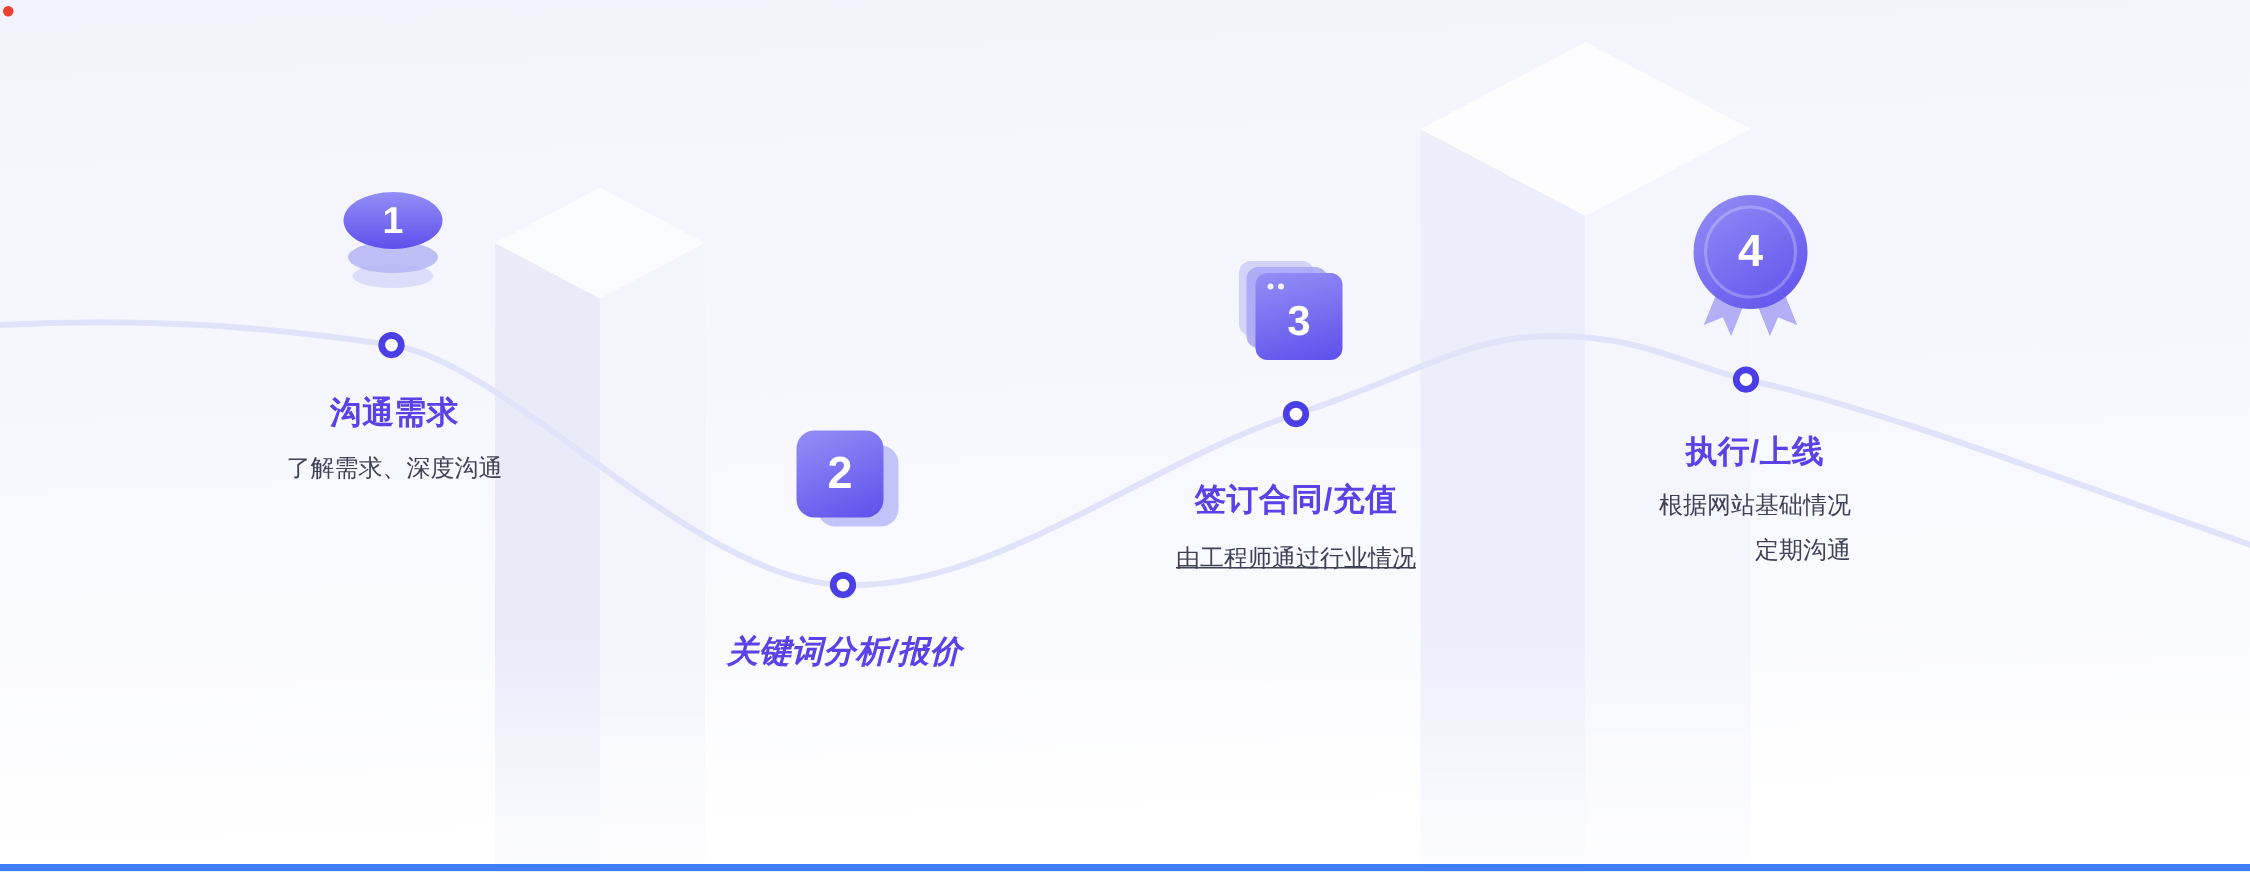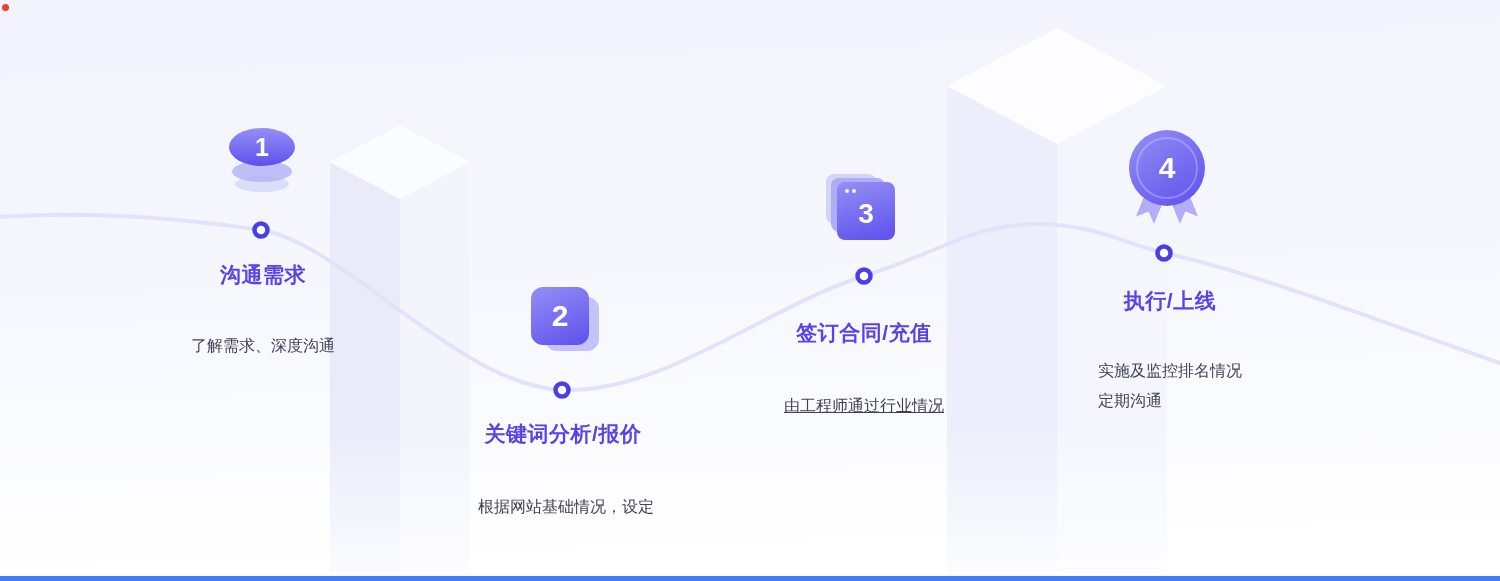--- a/index.html
+++ b/index.html
@@ -32,21 +32,21 @@
   
   .step{ position:absolute; inset:0; pointer-events:none; }
   .step .icon, .step .title, .step .desc{ position:absolute; transform:translateX(-50%); }
 
   .title{
     color:var(--accent,#5a41e8); font-size:21px; font-weight:bold; white-space:nowrap;
     letter-spacing:.5px;
   }
   .desc{
     color:var(--body-text,#3f4257); font-size:16px; line-height:30px;
-    text-align:left; white-space:nowrap;margin-top:33px;
+    text-align:right; white-space:nowrap;
   }
   .num{ color:#ffffff; font-weight:bold; }
 
   
   .s1 .icon{ left:262px; top:128px; width:72px; height:70px; }
   .coin{ position:absolute; left:50%; transform:translateX(-50%); border-radius:50%; }
   .coin.c3{ top:48px; width:54px; height:16px; background:#c7c8f7; opacity:.55; }
   .coin.c2{ top:33px; width:60px; height:21px; background:#b0b1f5; opacity:.8; }
   .coin.c1{
     top:0; width:66px; height:38px;
@@ -92,21 +92,21 @@
     position:absolute; left:50%; transform:translateX(-50%); top:0;
     width:76px; height:76px; border-radius:50%;
     background:linear-gradient(145deg, var(--icon-grad-a,#948ff6), var(--icon-grad-b,#5d50ec));
     display:flex; align-items:center; justify-content:center;
   }
   .medal-ring{ position:absolute; inset:7px; border-radius:50%; border:2px solid rgba(255,255,255,.25); }
   .medal-circle .num{ font-size:30px; position:relative; }
 
   
   .s1 .title{ left:263px; top:261px;text-align:right; }
-  .s2 .title{ left:563px; top:420px; }
+  .s2 .title{ left:563px; top:420px;font-style:italic; }
   .s3 .title{ left:864px; top:319px; }
   .s4 .title{ left:1170px; top:287px; }
 
   .s1 .desc{ left:263px; top:298px; }
   .s2 .desc{ left:566px; top:459px; }
   .s3 .desc{ left:864px; top:358px;text-decoration:underline; }
   .s4 .desc{ left:1170px; top:323px; }
 </style>
 </head>
 <body>
@@ -158,21 +158,20 @@
 
   <div class="step s2">
     <div class="icon">
       <div class="card back"></div>
       <div class="card front">
         <span class="num">2</span>
       </div>
     </div>
     <div class="title">关键词分析/报价</div>
     <div class="desc">
-      <div>根据网站基础情况，设定</div>
     </div>
   </div>
 
   <div class="step s3">
     <div class="icon">
       <div class="win back1"></div>
       <div class="win back2"></div>
       <div class="win front">
         <span class="win-dots">
             <i></i>
@@ -191,20 +190,20 @@
     <div class="icon">
       <div class="ribbon rl"></div>
       <div class="ribbon rr"></div>
       <div class="medal-circle">
         <div class="medal-ring"></div>
         <span class="num">4</span>
       </div>
     </div>
     <div class="title">执行/上线</div>
     <div class="desc">
-      <div>实施及监控排名情况</div>
+      <div>根据网站基础情况</div>
       <div>定期沟通</div>
     </div>
   </div>
 
   <div class="corner-dot"></div>
   <div class="bottom-bar"></div>
 </div>
 
 </body></html>

